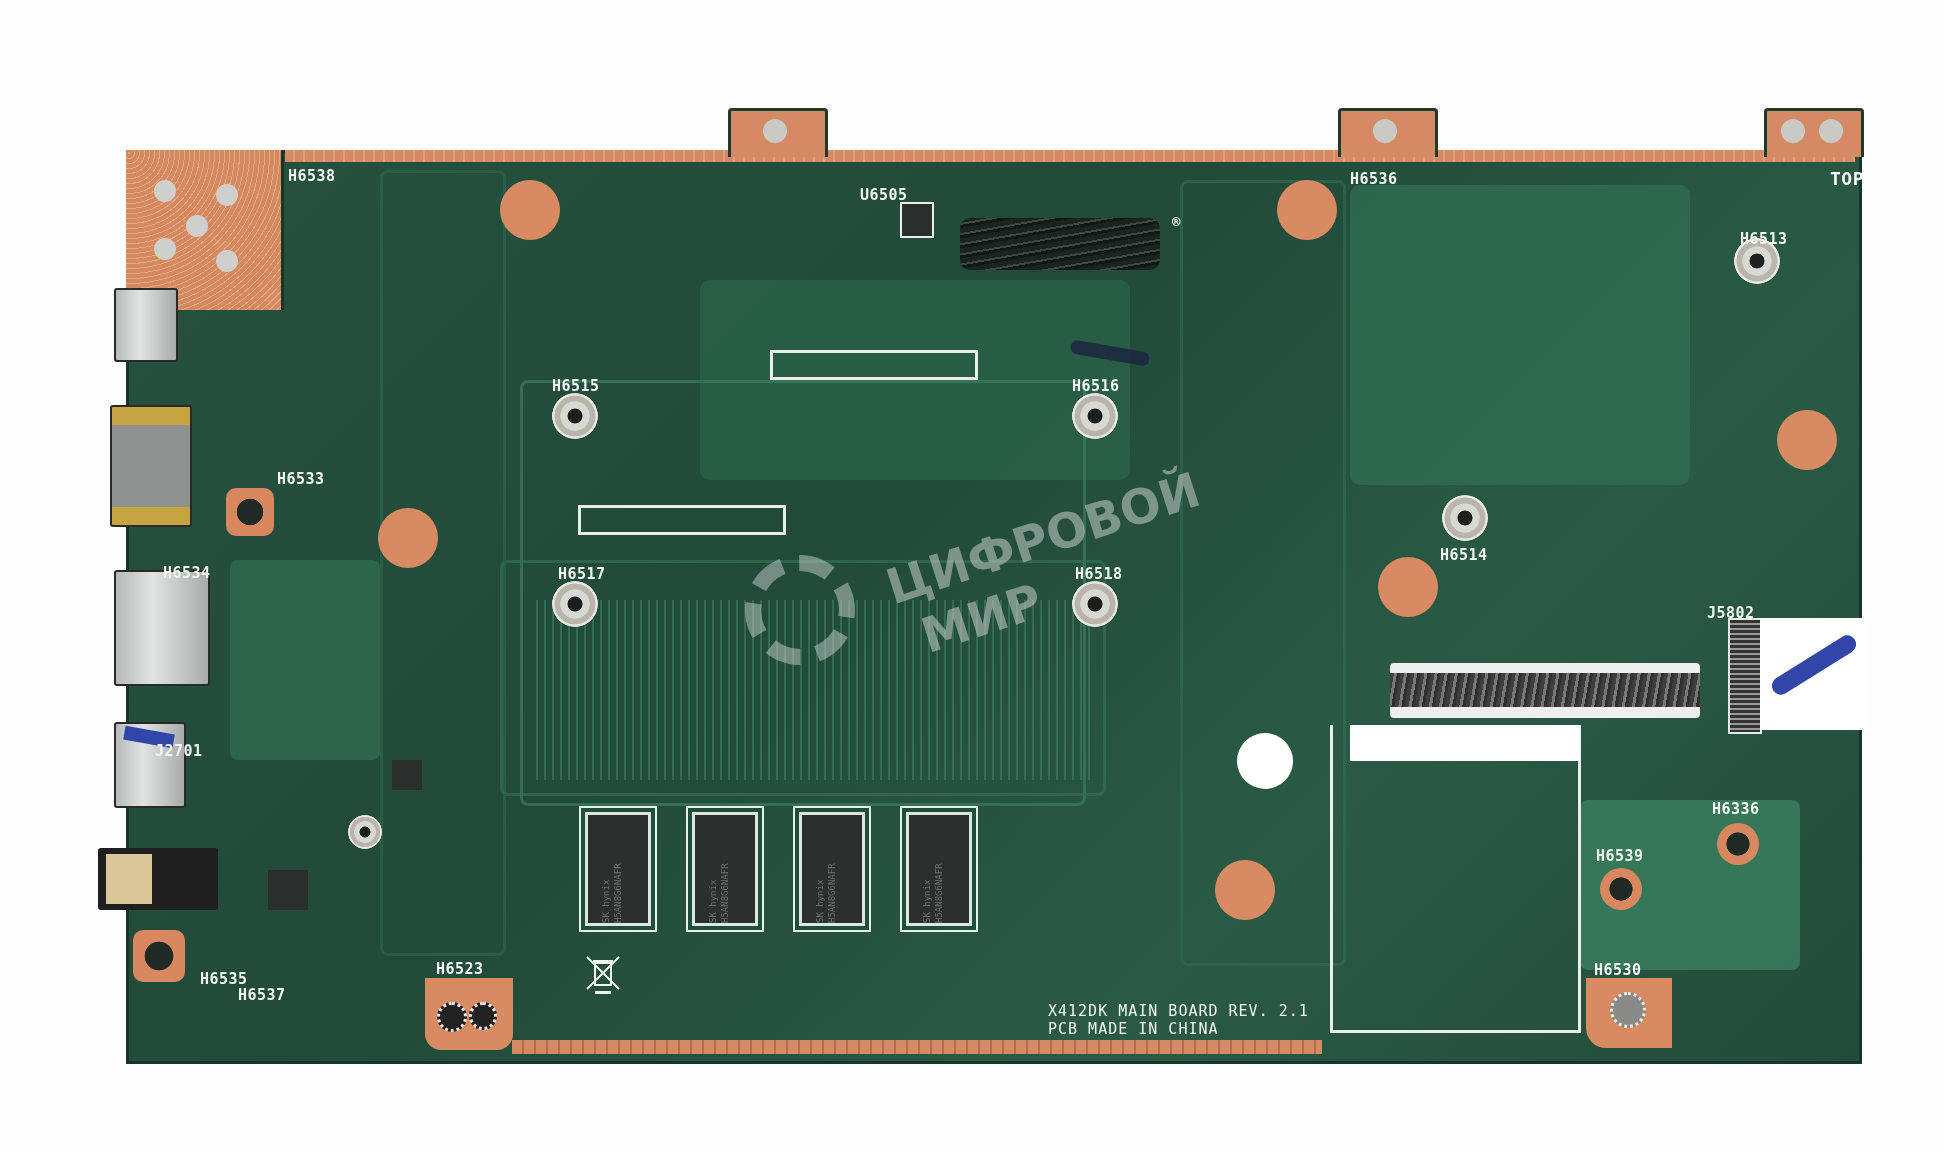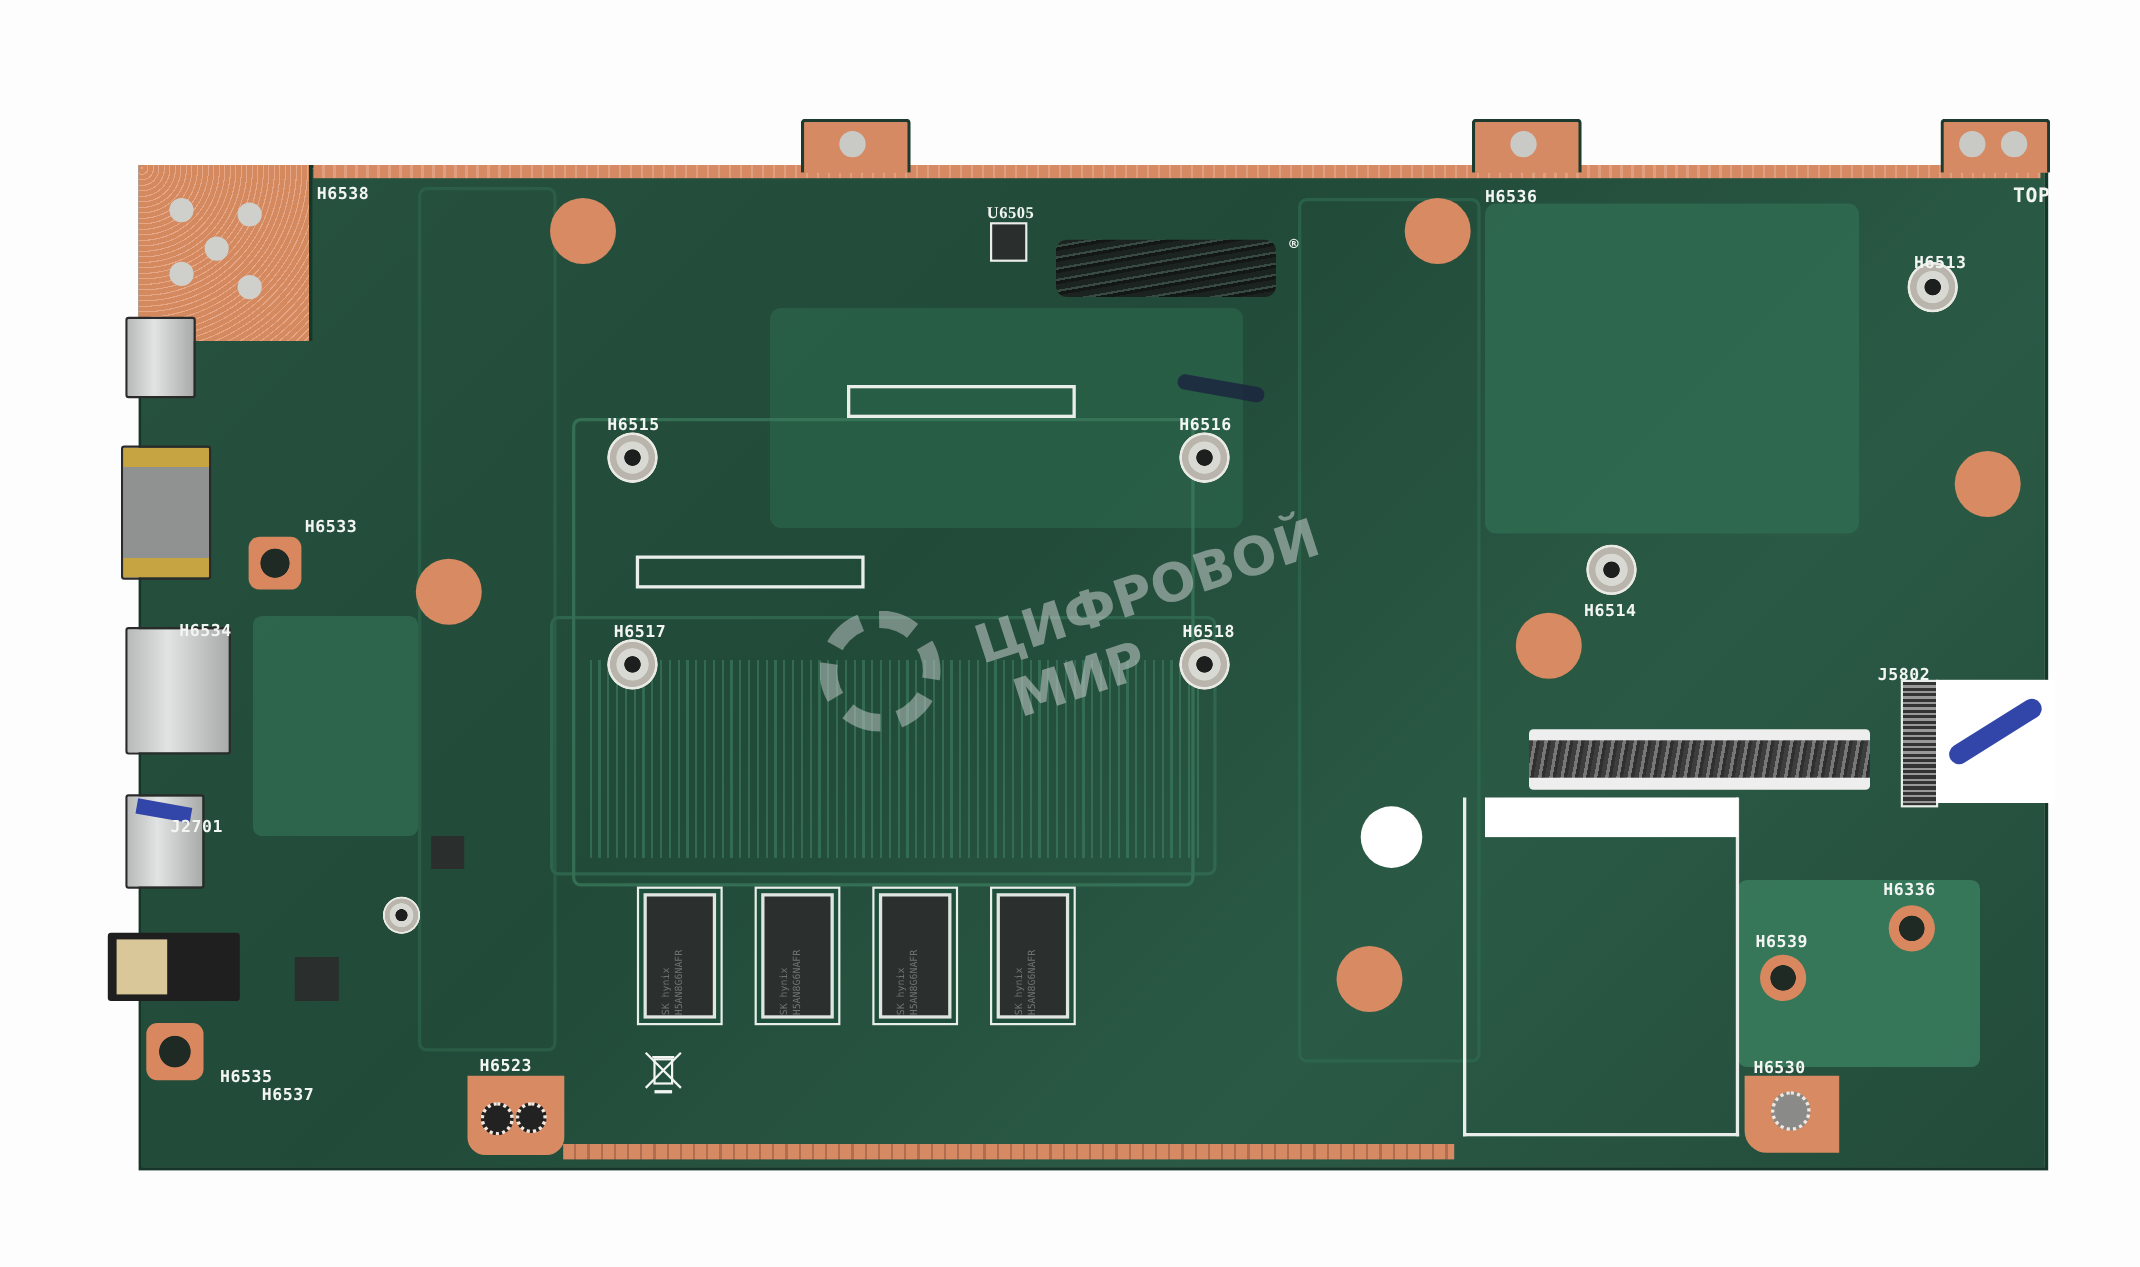--- a/index.html
+++ b/index.html
@@ -152,30 +152,34 @@
   </div>
 
   <div class="abs" style="left:745px;top:555px;width:110px;height:110px;border-radius:50%;border:16px dashed rgba(200,205,205,.5);box-sizing:border-box;"></div>
   <span class="wm" style="left:880px;top:510px;font-size:48px;">ЦИФРОВОЙ</span>
   <span class="wm" style="left:920px;top:590px;font-size:48px;">МИР</span>
 
   <span class="silk" style="left:1830px;top:168px;font-size:18px;">TOP</span>
   <span class="silk" style="left:288px;top:167px;">H6538</span>
   <span class="silk" style="left:1350px;top:170px;">H6536</span>
   <span class="silk" style="left:1740px;top:230px;">H6513</span>
-  <span class="silk" style="left:897px;top:186px;font-family:Liberation Serif, serif;">U6505</span>
+  <span class="silk" style="left:860px;top:186px;">U6505</span>
   <span class="silk" style="left:552px;top:377px;">H6515</span>
   <span class="silk" style="left:1072px;top:377px;">H6516</span>
   <span class="silk" style="left:558px;top:565px;">H6517</span>
   <span class="silk" style="left:1075px;top:565px;">H6518</span>
   <span class="silk" style="left:1440px;top:546px;">H6514</span>
   <span class="silk" style="left:277px;top:470px;text-align:right;">H6533</span>
   <span class="silk" style="left:163px;top:564px;">H6534</span>
   <span class="silk" style="left:155px;top:706px;margin-top:36px;">J2701</span>
   <span class="silk" style="left:200px;top:970px;">H6535</span>
   <span class="silk" style="left:238px;top:986px;">H6537</span>
   <span class="silk" style="left:436px;top:960px;">H6523</span>
   <span class="silk" style="left:1707px;top:604px;">J5802</span>
   <span class="silk" style="left:1712px;top:800px;">H6336</span>
   <span class="silk" style="left:1596px;top:847px;">H6539</span>
   <span class="silk" style="left:1594px;top:961px;">H6530</span>
 
+  <div class="abs" style="left:1048px;top:1002px;">
+    <div class="silk silk-big" style="position:relative;">X412DK MAIN BOARD REV. 2.1</div>
+    <div class="silk silk-big" style="position:relative;">PCB MADE IN CHINA</div>
+  </div>
 </div>
 
 </body></html>

